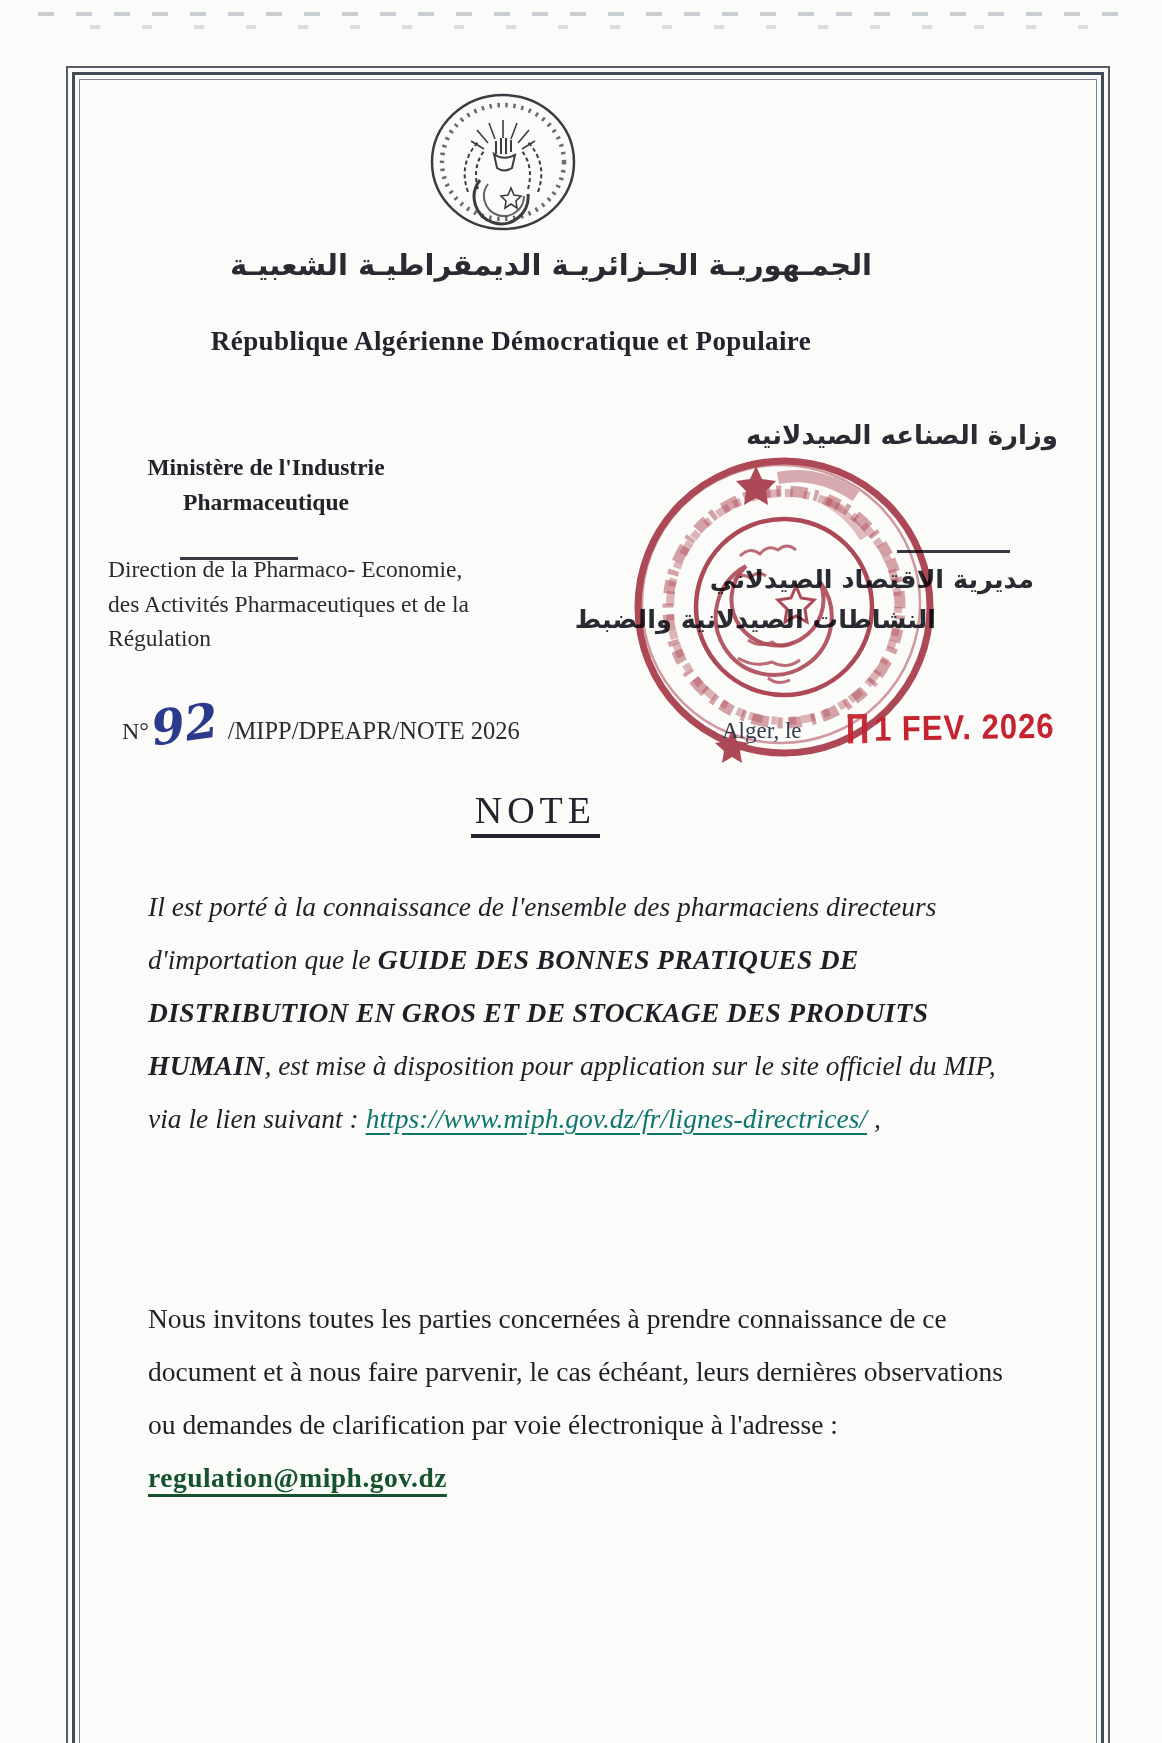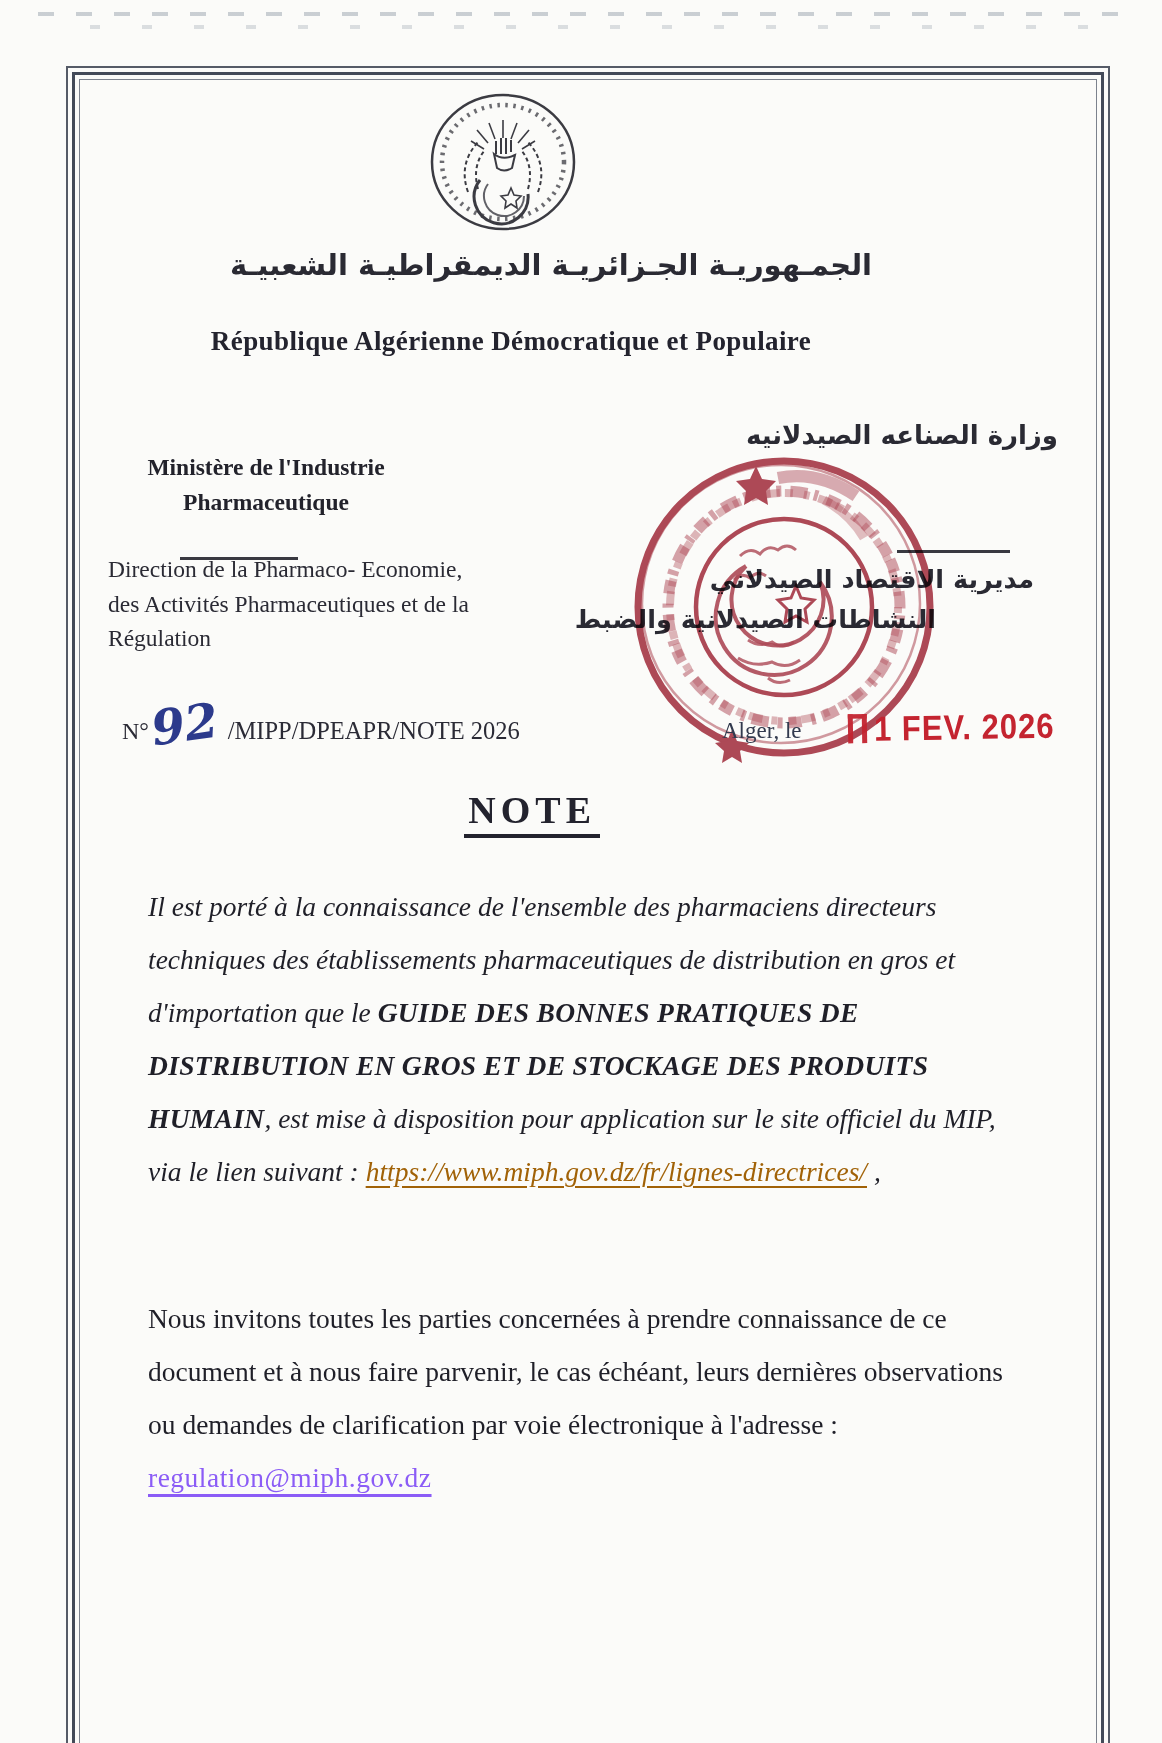--- a/index.html
+++ b/index.html
@@ -67,32 +67,32 @@
   .date-stamp{position:absolute;left:848px;top:712px;white-space:nowrap;
     font-family:"Liberation Sans","DejaVu Sans",sans-serif;font-weight:bold;
     font-size:31px;color:#c42430;letter-spacing:1px;
     transform:rotate(-1deg) scaleY(1.12);transform-origin:left center;}
   .stamp-glyph{display:inline-block;width:9px;height:22px;margin-right:7px;
     border-left:5px solid #c42430;border-right:5px solid #c42430;border-top:4px solid #c42430;
     vertical-align:-2px;opacity:.95;}
   
   .note-title{position:absolute;left:0;right:562px;top:788px;text-align:right;}
   .note-title span{
-    display:inline-block;font-size:38px;font-weight:bold;letter-spacing:5px;
+    display:inline-block;font-size:38px;font-weight:normal;letter-spacing:5px;
     color:#23232e;border-bottom:4px solid #23232e;padding:0 4px 2px 4px;
   }
   
   .body-par{position:absolute;left:148px;width:880px;font-size:27.5px;color:#1f1f28;}
   .par-1{top:880px;font-style:italic;}
   .par-2{top:1292px;}
   .tline{height:53px;line-height:53px;white-space:nowrap;}
   .tline b{font-weight:bold;letter-spacing:.3px;}
-  .doc-link{color:#a16207;text-decoration:underline;text-underline-offset:5px;}
+  .doc-link{color:#0f766e;text-decoration:underline;text-underline-offset:5px;}
   .email-line{height:53px;line-height:53px;}
-  .doc-email{color:#8b5cf6;font-weight:normal;text-decoration:underline;
+  .doc-email{color:#14532d;font-weight:bold;text-decoration:underline;
     text-decoration-thickness:2.5px;text-underline-offset:7px;letter-spacing:.5px;text-align:center;}
 </style>
 </head>
 <body>
 
 <div class="page">
 
   <div class="noise-line noise-1"></div>
   <div class="noise-line noise-2"></div>
 
@@ -187,21 +187,20 @@
   <div class="date-stamp">
     <span class="stamp-glyph"></span><span>1 FEV. 2026</span>
   </div>
 
   <div class="note-title">
     <span>NOTE</span>
   </div>
 
   <div class="body-par par-1">
     <div class="tline">Il est porté à la connaissance de l'ensemble des pharmaciens directeurs</div>
-    <div class="tline">techniques des établissements pharmaceutiques de distribution en gros et</div>
     <div class="tline"><span>d'importation que le </span><b>GUIDE DES BONNES PRATIQUES DE</b></div>
     <div class="tline"><b>DISTRIBUTION EN GROS ET DE STOCKAGE DES PRODUITS</b></div>
     <div class="tline"><b>HUMAIN</b><span>, est mise à disposition pour application sur le site officiel du MIP,</span></div>
     <div class="tline"><span>via le lien suivant : </span><a href="#" class="doc-link">https://www.miph.gov.dz/fr/lignes-directrices/</a><span> ,</span></div>
   </div>
 
   <div class="body-par par-2">
     <div class="tline">Nous invitons toutes les parties concernées à prendre connaissance de ce</div>
     <div class="tline">document et à nous faire parvenir, le cas échéant, leurs dernières observations</div>
     <div class="tline">ou demandes de clarification par voie électronique à l'adresse :</div>

